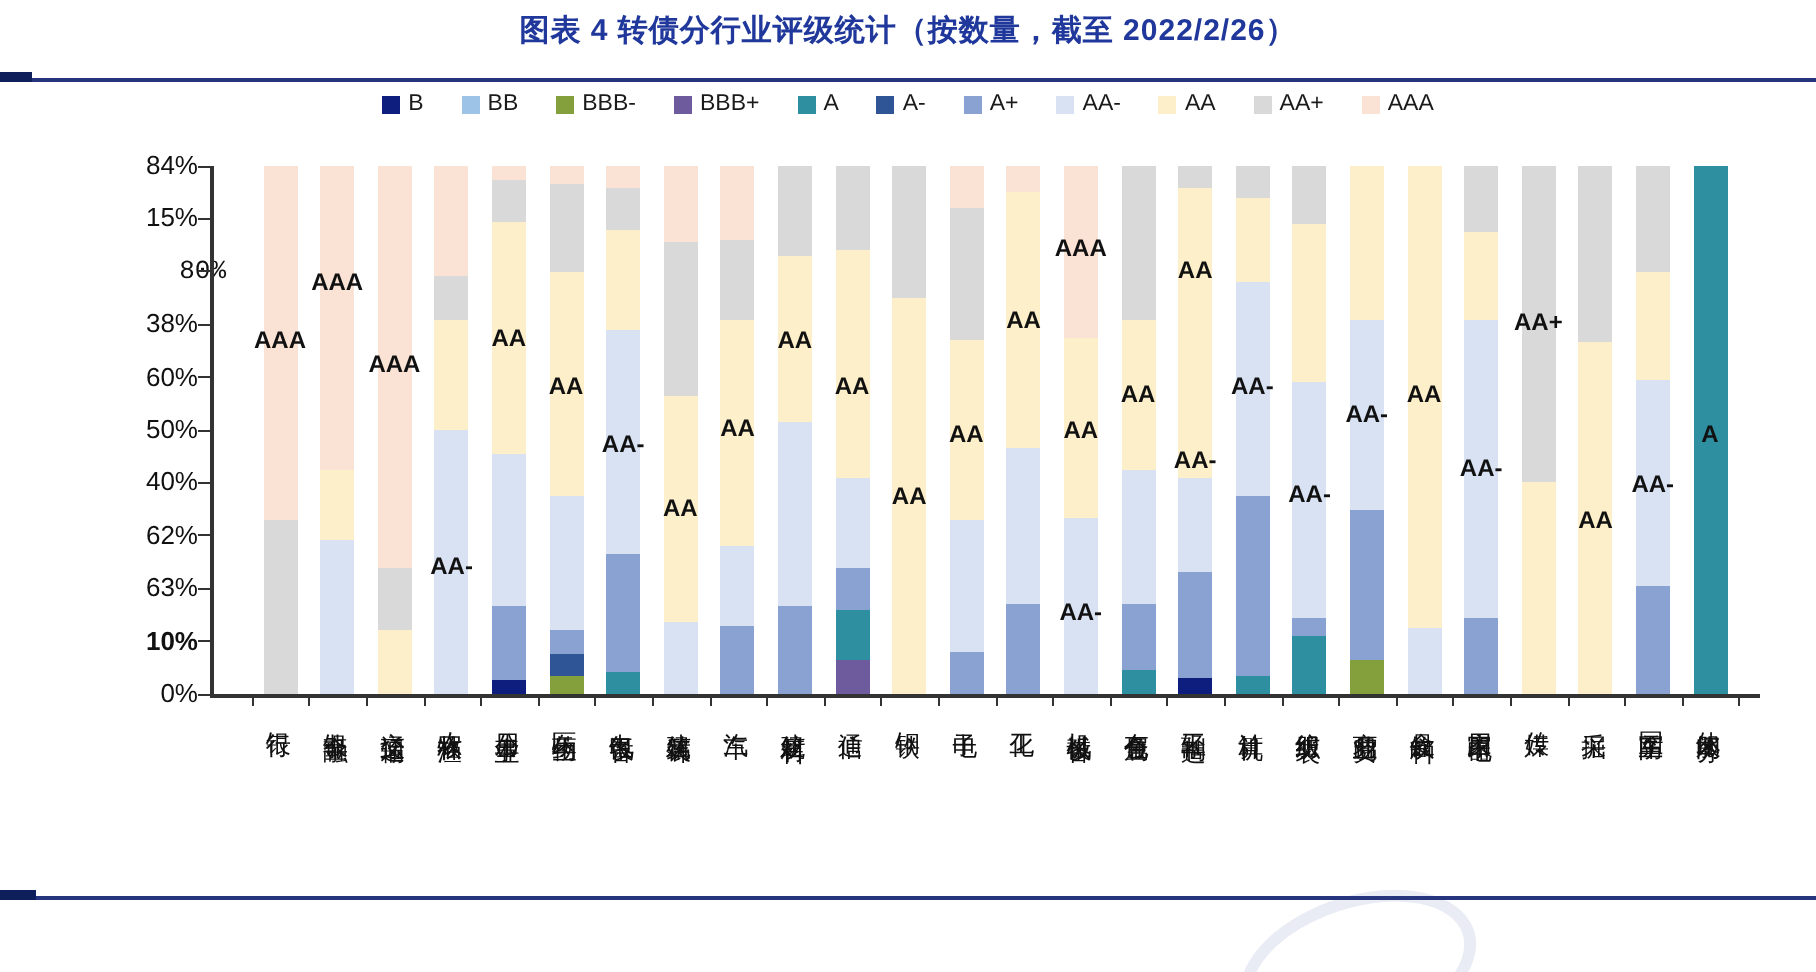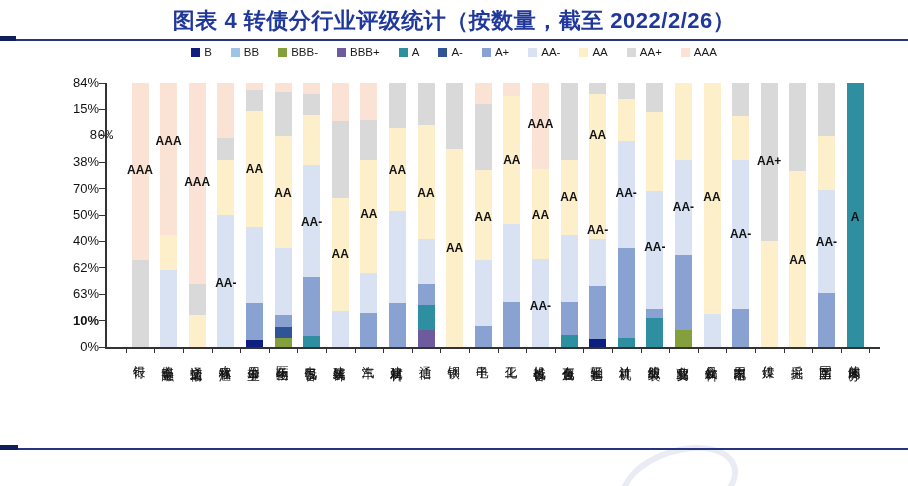--- a/index.html
+++ b/index.html
@@ -1,19 +1,19 @@
 <!DOCTYPE html>
 <html><head>
 <meta charset="utf-8">
 <style>
   html,body{margin:0;padding:0;background:#fff;}
   #page{position:relative;width:908px;height:486px;background:#fff;overflow:hidden;
         font-family:"Liberation Sans","DejaVu Sans",sans-serif;}
   .title{position:absolute;top:6px;left:0;width:100%;text-align:center;
-         font-size:22px;font-weight:bold;color:#20389B;letter-spacing:.5px;}
+         font-size:15px;font-weight:bold;color:#20389B;letter-spacing:.5px;}
   .hrule{position:absolute;top:39px;left:0;width:100%;height:2px;background:#26357E;}
   .hrule-accent{position:absolute;top:36px;left:0;width:16px;height:5px;background:#0E1F5B;}
   .legend{position:absolute;top:46px;left:0;width:100%;display:flex;justify-content:center;
           align-items:center;gap:19px;font-size:11.5px;color:#1a1a1a;}
   .legend-item{display:flex;align-items:center;gap:4px;}
   .legend-swatch{width:9px;height:9px;display:inline-block;}
   #chart{position:absolute;left:0;top:0;width:908px;height:486px;}
   .ytick-label{position:absolute;width:60px;text-align:right;font-size:13px;color:#111;}
   .axis{position:absolute;background:#333;}
   .bar-seg{position:absolute;}
@@ -84,21 +84,21 @@
 
   <div id="chart">
       <div class="ytick-label" style="left: 39px; top: 75px;">84%</div>
       <div class="axis" style="left: 99px; top: 82.5px; width: 6px; height: 1px;"></div>
       <div class="ytick-label" style="left: 39px; top: 101.4px;">15%</div>
       <div class="axis" style="left: 99px; top: 108.9px; width: 6px; height: 1px;"></div>
       <div class="ytick-label" style="left: 53px; top: 127.8px; font-family: Liberation Mono, monospace;">80%</div>
       <div class="axis" style="left: 99px; top: 135.3px; width: 6px; height: 1px;"></div>
       <div class="ytick-label" style="left: 39px; top: 154.2px;">38%</div>
       <div class="axis" style="left: 99px; top: 161.7px; width: 6px; height: 1px;"></div>
-      <div class="ytick-label" style="left: 39px; top: 180.6px;">70%</div>
+      <div class="ytick-label" style="left: 39px; top: 180.6px;">60%</div>
       <div class="axis" style="left: 99px; top: 188.1px; width: 6px; height: 1px;"></div>
       <div class="ytick-label" style="left: 39px; top: 207px;">50%</div>
       <div class="axis" style="left: 99px; top: 214.5px; width: 6px; height: 1px;"></div>
       <div class="ytick-label" style="left: 39px; top: 233.4px; text-align: right;">40%</div>
       <div class="axis" style="left: 99px; top: 240.9px; width: 6px; height: 1px;"></div>
       <div class="ytick-label" style="left: 39px; top: 259.8px;">62%</div>
       <div class="axis" style="left: 99px; top: 267.3px; width: 6px; height: 1px;"></div>
       <div class="ytick-label" style="left: 39px; top: 286.2px;">63%</div>
       <div class="axis" style="left: 99px; top: 293.7px; width: 6px; height: 1px;"></div>
       <div class="ytick-label" style="left: 39px; top: 312.6px; font-weight: bold;">10%</div>

